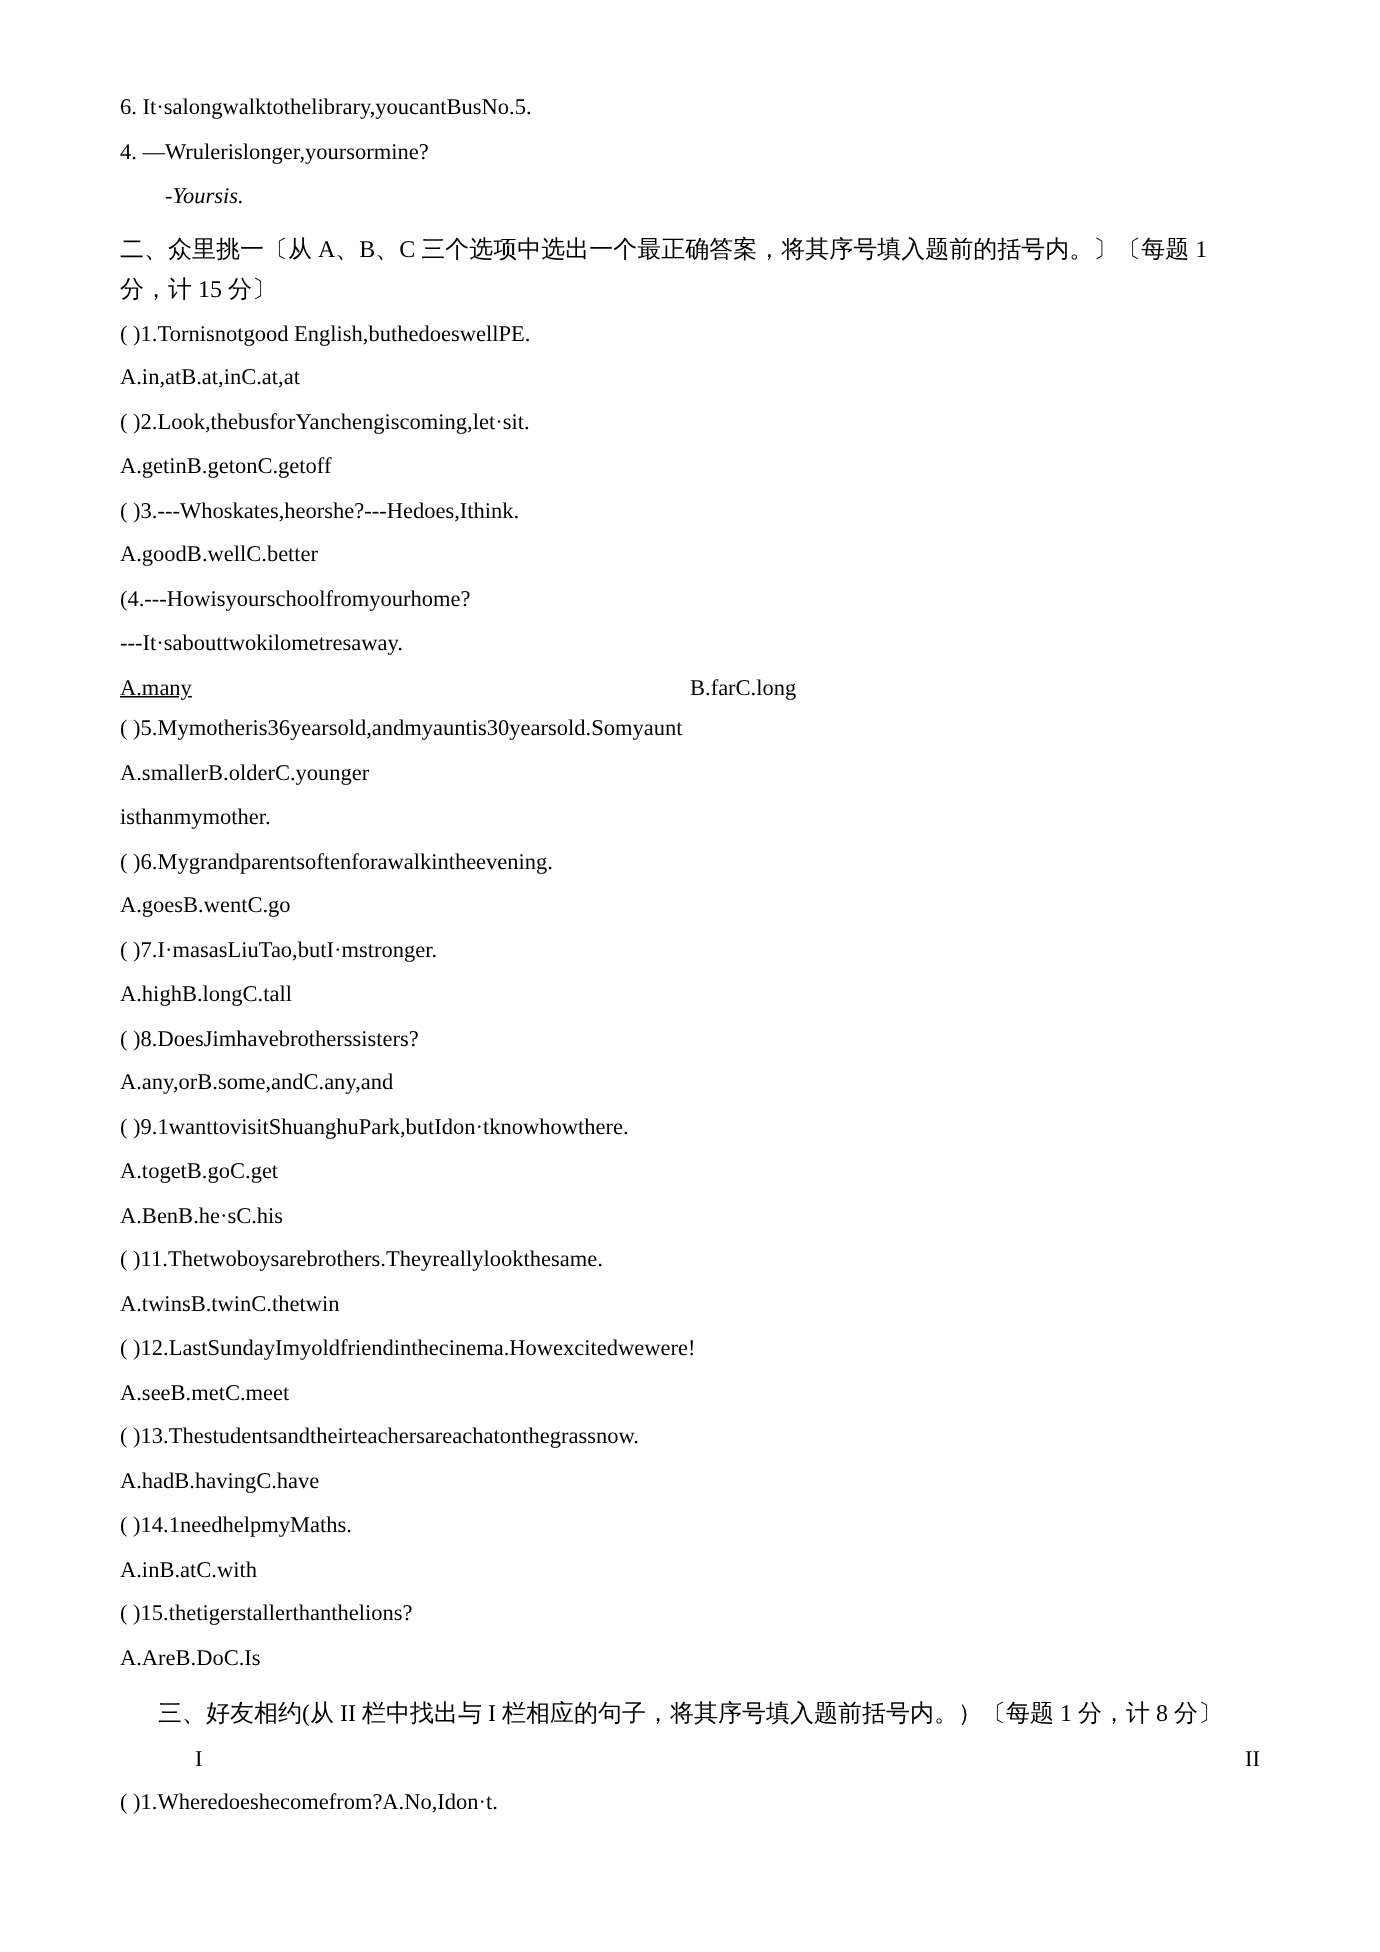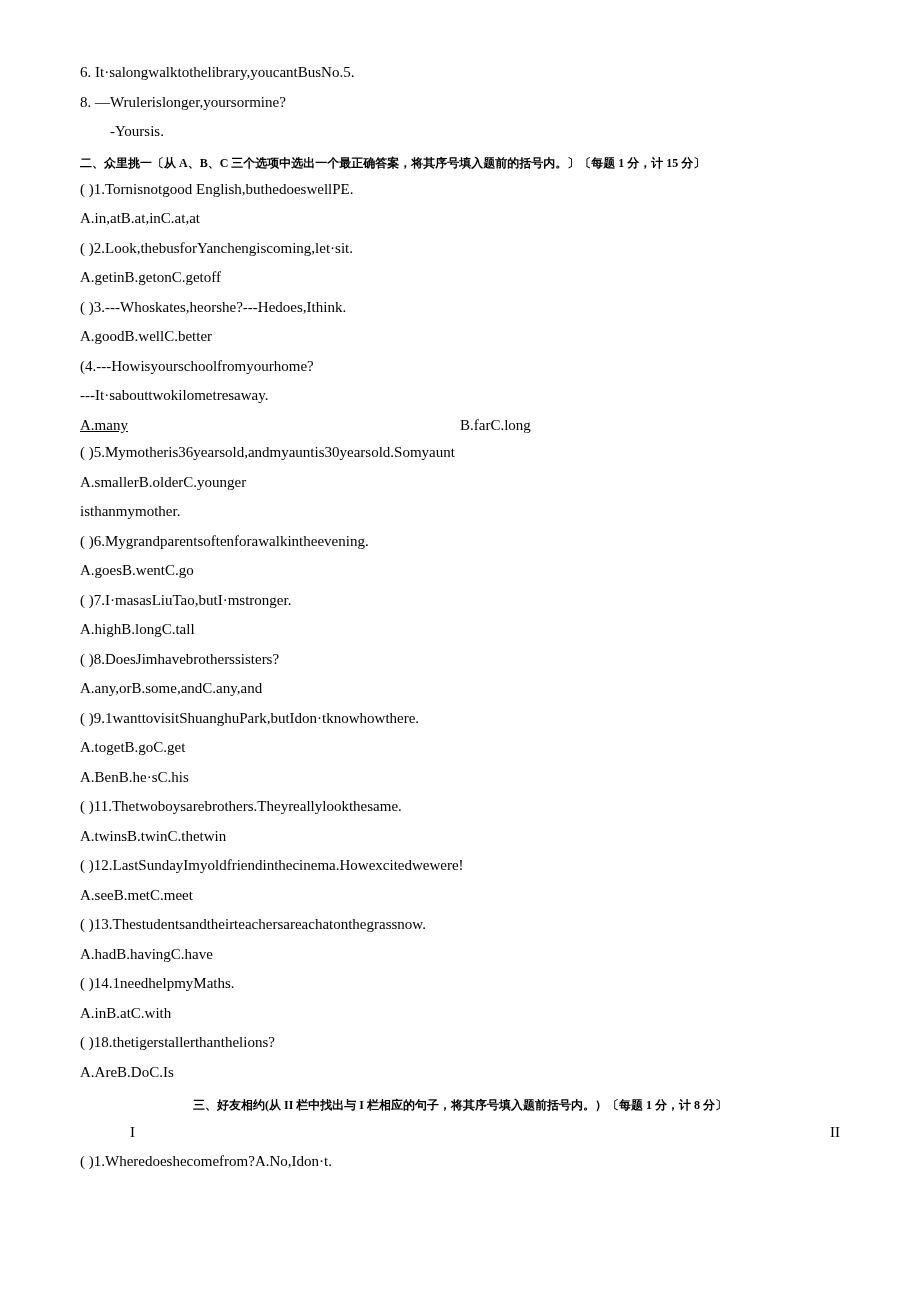--- a/index.html
+++ b/index.html
@@ -14,25 +14,26 @@
       color: #000000;
       width: 920px;
       min-height: 1301px;
       padding: 60px 80px 60px 80px;
       line-height: 1.7;
     }
     .section-line {
       margin-bottom: 4px;
     }
     .bold-heading {
-      font-weight: bold;
-      font-size: 12px;
+      font-weight: normal;
+      font-size: 16px;
     }
     .indent1 {
       padding-left: 2em;
+      font-style: italic;
     }
     .col-row {
       display: flex;
       margin-bottom: 2px;
     }
     .col-left {
       width: 50%;
       text-decoration: underline;
     }
     .col-right {
@@ -47,21 +48,21 @@
     p {
       margin-bottom: 2px;
     }
   </style>
 </head>
 <body>
 
 <div>
 
   <p class="section-line">6.    It·salongwalktothelibrary,youcantBusNo.5.</p>
-  <p class="section-line">8.   —Wrulerislonger,yoursormine?</p>
+  <p class="section-line">4.   —Wrulerislonger,yoursormine?</p>
   <p class="section-line indent1">   -Yoursis.</p>
 
   <p class="bold-heading section-line" style="margin-top:8px;">二、众里挑一〔从 A、B、C 三个选项中选出一个最正确答案，将其序号填入题前的括号内。〕〔每题 1 分，计 15 分〕</p>
 
   <p class="section-line">(      )1.Tornisnotgood English,buthedoeswellPE.</p>
   <p class="section-line">A.in,atB.at,inC.at,at</p>
 
   <p class="section-line">(      )2.Look,thebusforYanchengiscoming,let·sit.</p>
   <p class="section-line">A.getinB.getonC.getoff</p>
 
@@ -98,21 +99,21 @@
 
   <p class="section-line">(      )12.LastSundayImyoldfriendinthecinema.Howexcitedwewere!</p>
   <p class="section-line">A.seeB.metC.meet</p>
 
   <p class="section-line">(      )13.Thestudentsandtheirteachersareachatonthegrassnow.</p>
   <p class="section-line">A.hadB.havingC.have</p>
 
   <p class="section-line">(      )14.1needhelpmyMaths.</p>
   <p class="section-line">A.inB.atC.with</p>
 
-  <p class="section-line">(      )18.thetigerstallerthanthelions?</p>
+  <p class="section-line">(      )15.thetigerstallerthanthelions?</p>
   <p class="section-line">A.AreB.DoC.Is</p>
 
   <p class="bold-heading section-line" style="margin-top:10px;text-align:center;">三、好友相约(从 II 栏中找出与 I 栏相应的句子，将其序号填入题前括号内。）〔每题 1 分，计 8 分〕</p>
 
   <div class="two-col-header">
     <span>I</span>
     <span>II</span>
   </div>
 
   <p class="section-line">(      )1.Wheredoeshecomefrom?A.No,Idon·t.</p>

